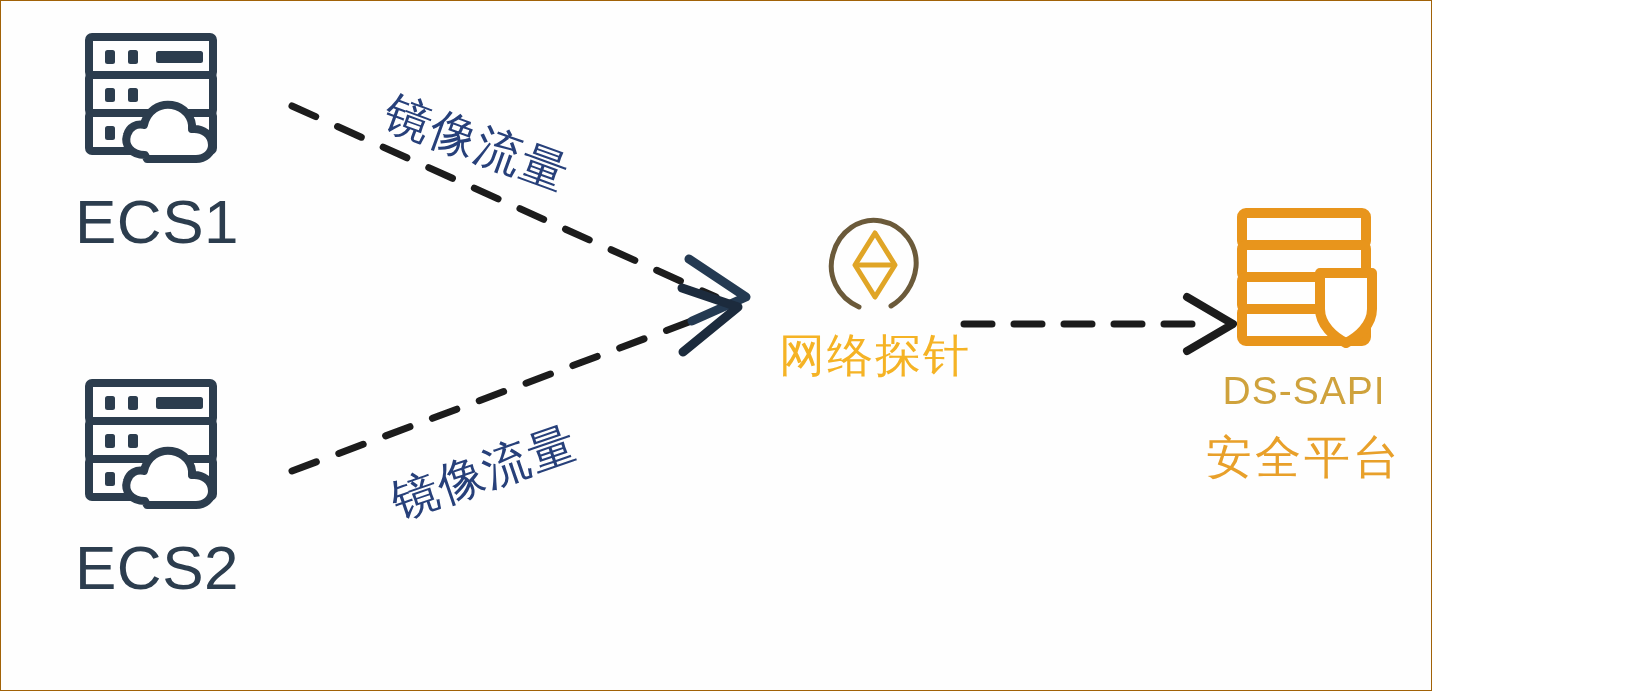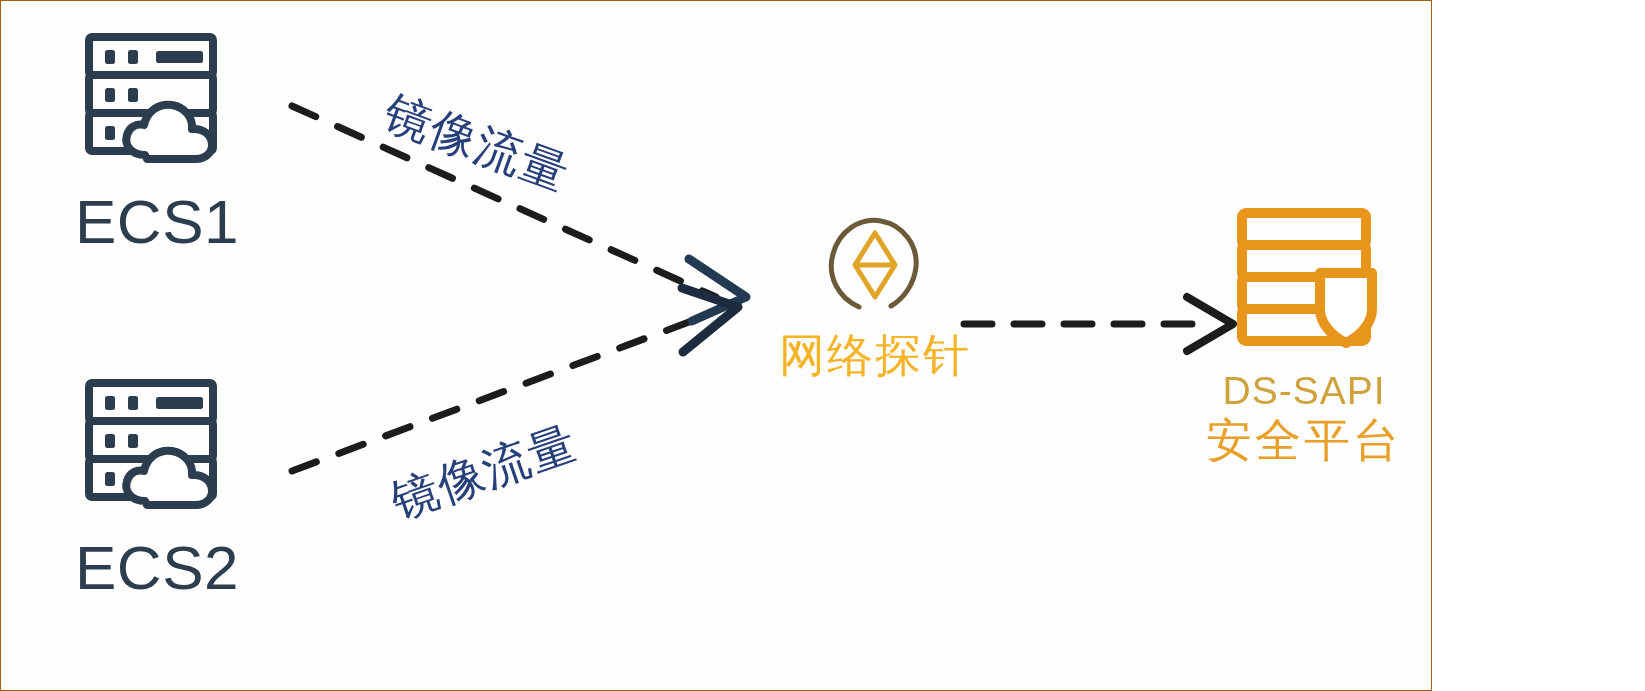--- a/index.html
+++ b/index.html
@@ -65,21 +65,21 @@
   .platform-label-en {
     font-size: 39px;
     color: #cfa23c;
     margin-top: 14px;
     font-weight: 300;
     letter-spacing: 1px;
   }
   .platform-label-cn {
     font-size: 46px;
     color: #e8a02a;
-    margin-top: 4px;
+    margin-top: 21px;
     font-weight: 500;
     letter-spacing: 3px;
   }
 
   
   .edge-label {
     position: absolute;
     font-size: 47px;
     color: #27407a;
     font-weight: 500;

